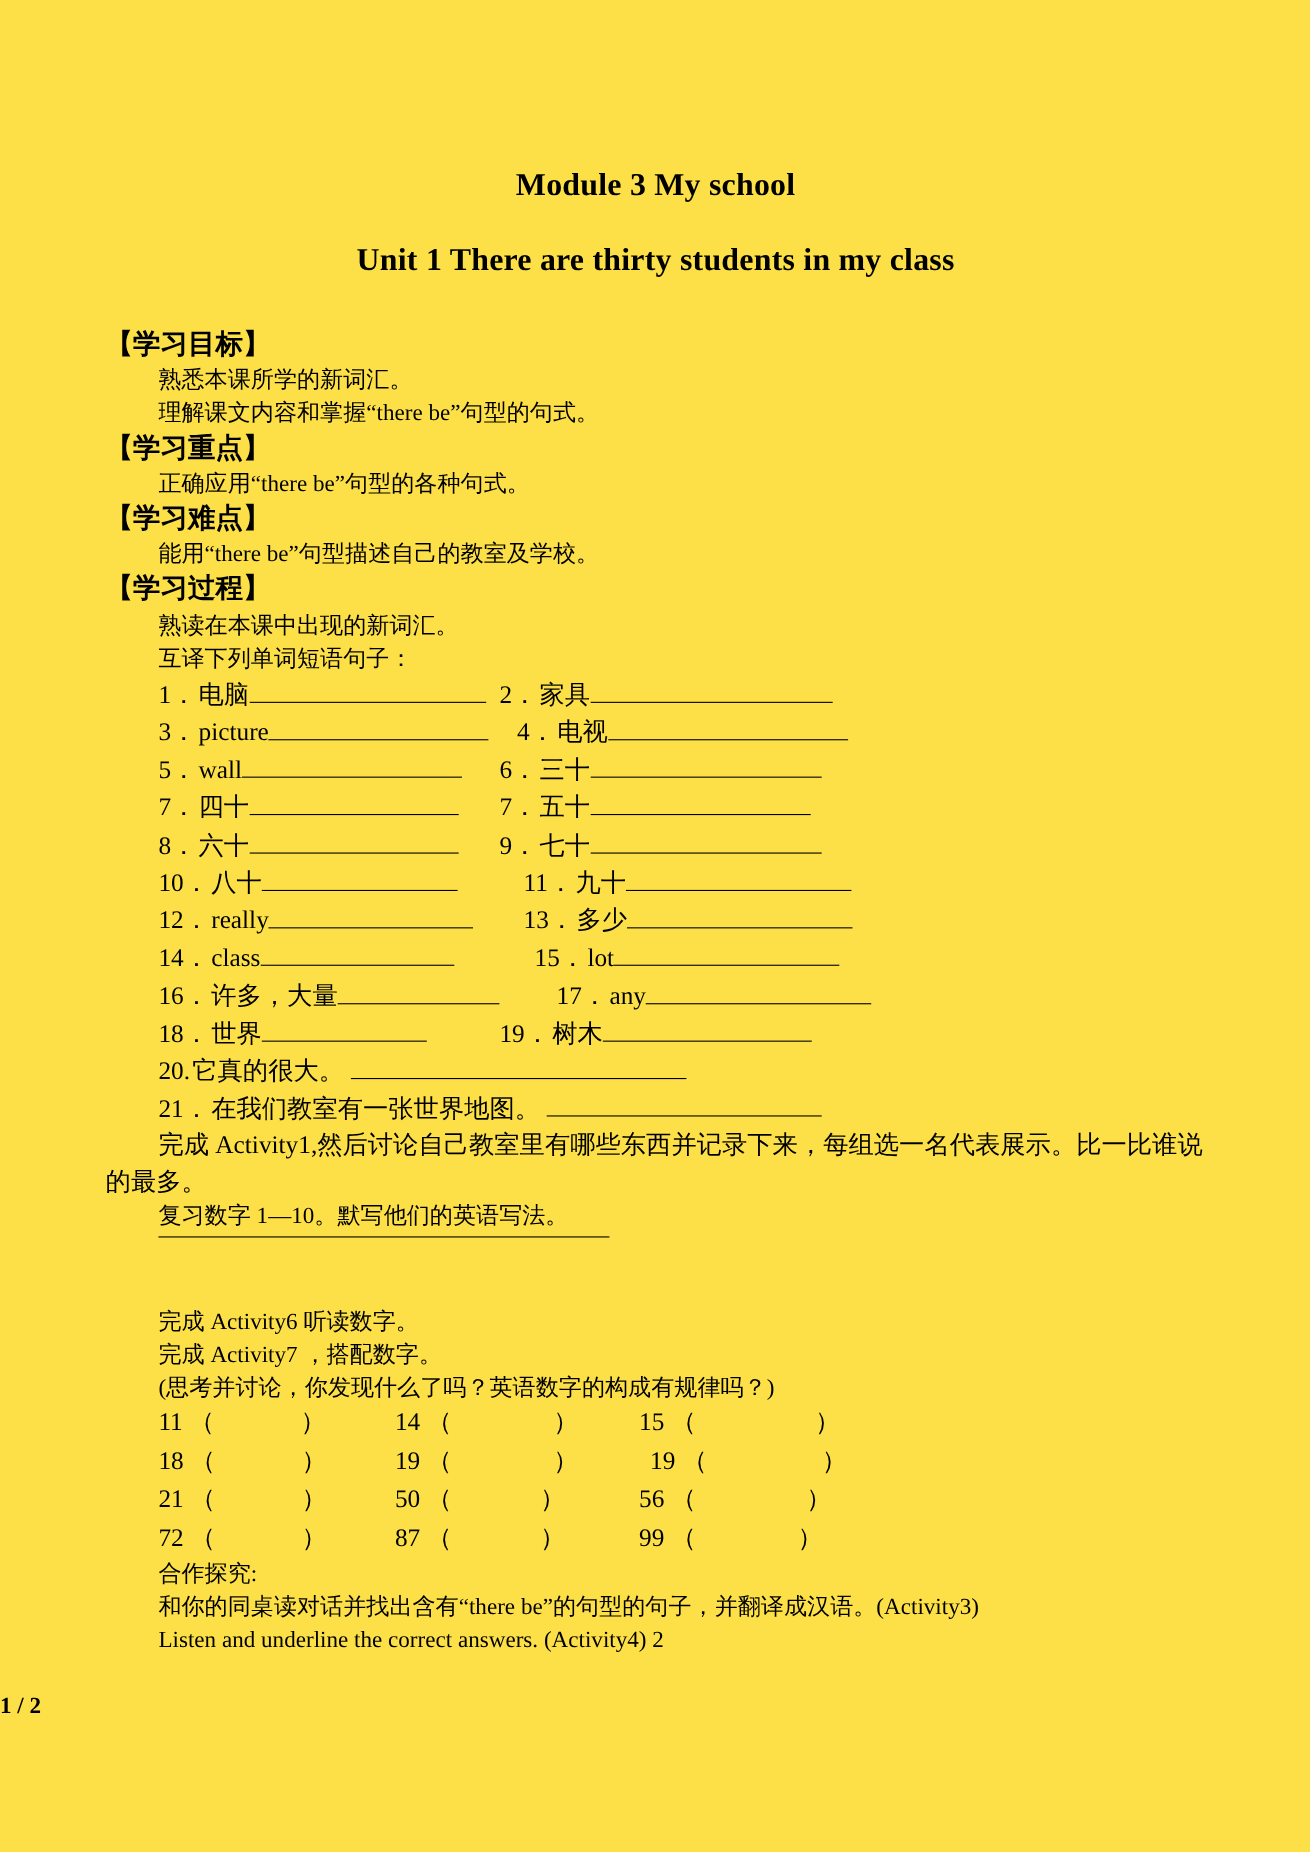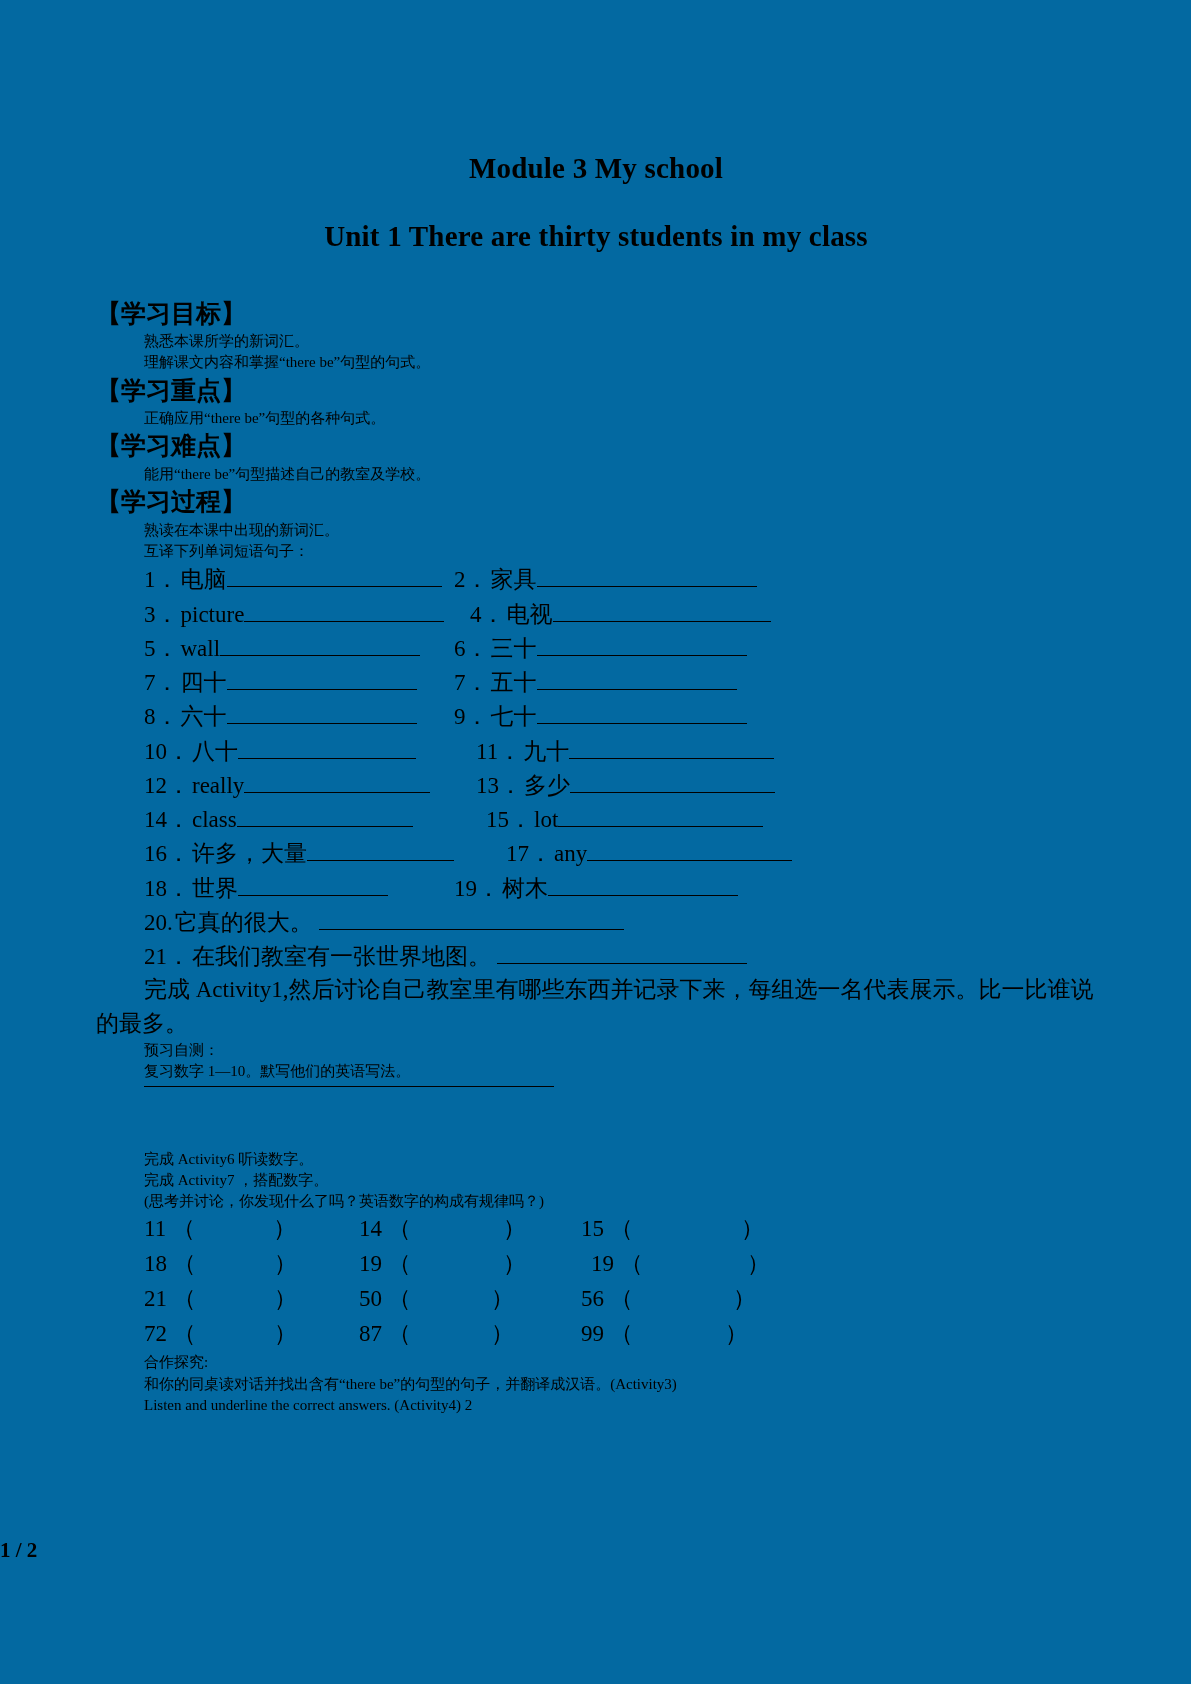--- a/index.html
+++ b/index.html
@@ -9,21 +9,21 @@
   }
   body {
     font-family: "Liberation Serif", "DejaVu Serif", serif;
     color: #000000;
   }
   .page {
     position: relative;
     width: 1191px;
     height: 1684px;
     margin: 0 auto;
-    background: #0369a1;
+    background: #fde047;
     box-sizing: border-box;
     padding: 0;
     overflow: hidden;
   }
   .content {
     position: absolute;
     left: 96px;
     top: 150px;
     width: 1000px;
   }
@@ -44,21 +44,21 @@
     letter-spacing: 0.2px;
   }
   .section-head {
     font-weight: bold;
     font-size: 25px;
     line-height: 1.38;
     margin: 0;
     padding: 0;
   }
   .body-line {
-    font-size: 15px;
+    font-size: 21px;
     line-height: 1.42;
     margin: 0;
     padding: 0;
     text-indent: 48px;
   }
   .para {
     font-size: 23px;
     line-height: 1.45;
     margin: 0;
     text-indent: 48px;
@@ -298,21 +298,20 @@
       <div class="long-line-row">
         <span class="vnum">21．</span>
           <span class="vterm">在我们教室有一张世界地图。</span>
           <span class="blank" style="width:250px;margin-left:6px"></span>
       </div>
 
     </div>
 
     <div class="para">完成 Activity1,然后讨论自己教室里有哪些东西并记录下来，每组选一名代表展示。比一比谁说的最多。</div>
 
-    <div class="body-line">预习自测：</div>
     <div class="body-line">复习数字 1—10。默写他们的英语写法。</div>
     <div class="answer-rule"></div>
 
     <div class="gap-block"></div>
 
     <div class="body-line">完成 Activity6 听读数字。</div>
     <div class="body-line">完成 Activity7 ，搭配数字。</div>
     <div class="body-line">(思考并讨论，你发现什么了吗？英语数字的构成有规律吗？)</div>
 
     <div class="numgrid">

